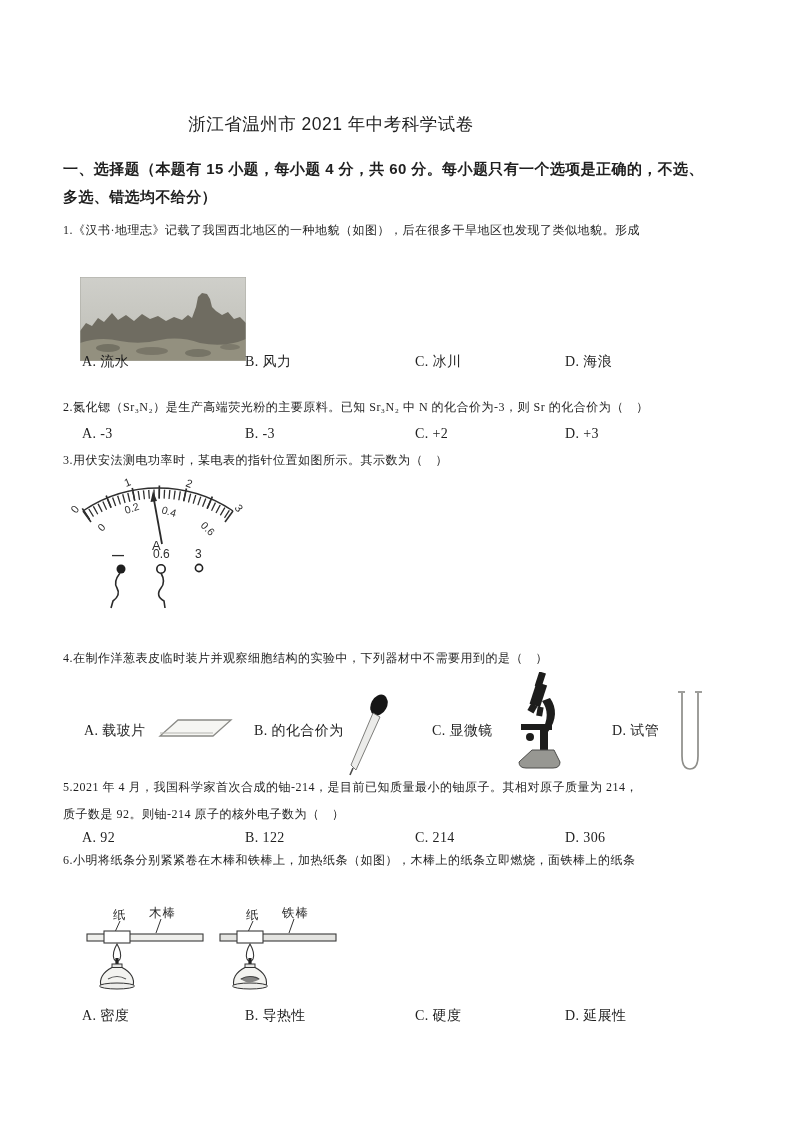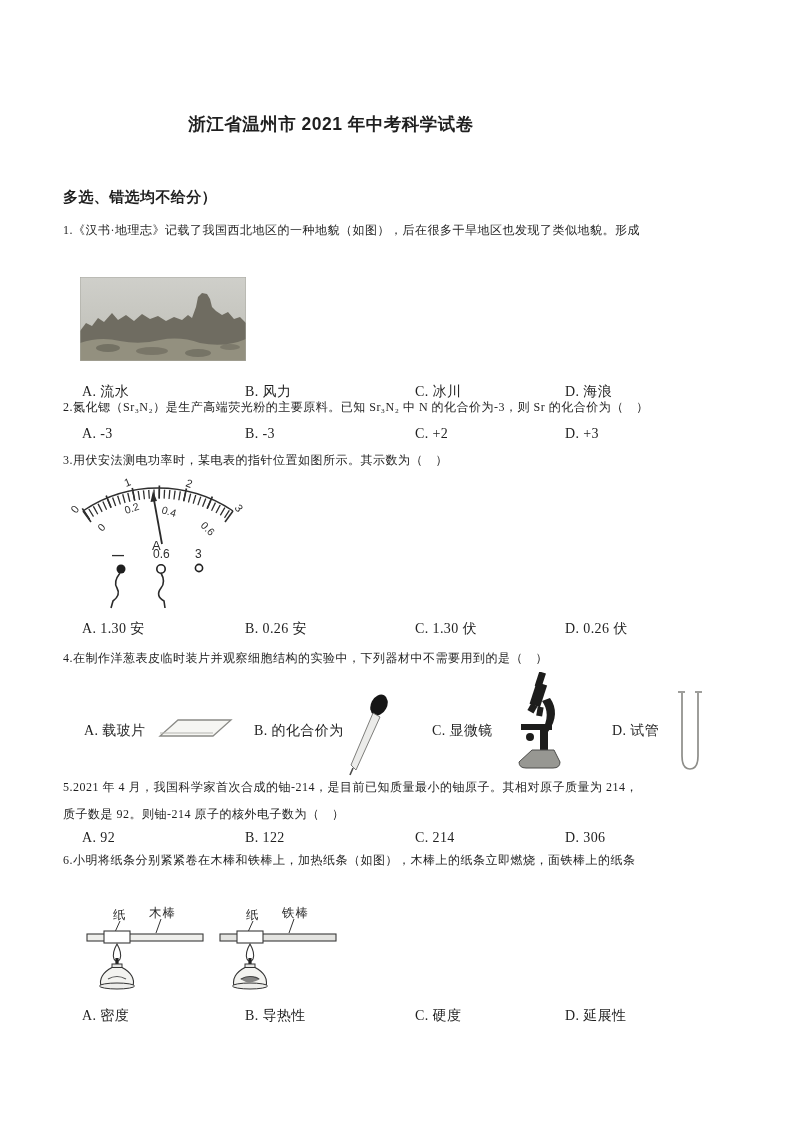--- a/index.html
+++ b/index.html
@@ -9,21 +9,21 @@
     width: 794px;
     height: 1123px;
     background: #ffffff;
     color: #1f1f1f;
     font-family: "Liberation Serif", "DejaVu Serif", serif;
     overflow: hidden;
   }
   .abs { position: absolute; white-space: nowrap; }
   .title {
     left: 0; width: 662px; text-align: center;
-    font-size: 17.5px; font-weight: bold;
+    font-size: 17.5px; font-weight: normal;
     font-family: "Liberation Sans", "DejaVu Sans", sans-serif;
     letter-spacing: 0.5px;
   }
   .hdr {
     left: 63px;
     font-size: 15px; font-weight: bold;
     font-family: "Liberation Sans", "DejaVu Sans", sans-serif;
     letter-spacing: 0.4px;
   }
   .bline { left: 63px; font-size: 12px; letter-spacing: 0.5px; }
@@ -35,20 +35,21 @@
   }
   .figlabel { font-size: 12.5px; letter-spacing: 1px; }
 </style>
 </head>
 <body>
 
 <div class="page">
 
   <div class="abs title" style="top:112px">浙江省温州市 2021 年中考科学试卷</div>
 
+  <div class="abs hdr" style="top:160px">一、选择题（本题有 15 小题，每小题 4 分，共 60 分。每小题只有一个选项是正确的，不选、</div>
   <div class="abs hdr" style="top:188px">多选、错选均不给分）</div>
 
   <div class="abs bline" style="top:222px">1.《汉书·地理志》记载了我国西北地区的一种地貌（如图），后在很多干旱地区也发现了类似地貌。形成</div>
 
   <svg class="abs" style="left:80px;top:277px" width="166" height="84" viewBox="0 0 166 84">
     <defs>
       <linearGradient id="skyg" x1="0" y1="0" x2="0" y2="1">
         <stop offset="0" stop-color="#cfcfca"></stop>
         <stop offset="1" stop-color="#bdbdb5"></stop>
       </linearGradient>
@@ -56,21 +57,21 @@
     <rect x="0" y="0" width="166" height="84" fill="url(#skyg)"></rect>
     <path d="M0,54 L6,46 L12,49 L18,41 L24,45 L32,36 L38,43 L46,38 L54,44 L62,37 L70,42 L78,39 L86,44 L94,40 L102,43 L108,38 L112,41 L116,30 L118,20 L122,16 L127,17 L130,22 L132,30 L136,34 L142,38 L148,35 L154,42 L160,40 L166,46 L166,84 L0,84 Z" fill="#6f6c61"></path>
     <path d="M0,66 Q20,59 40,64 Q60,68 80,63 Q100,59 120,66 Q145,71 166,62 L166,84 L0,84 Z" fill="#93907f"></path>
     <ellipse cx="28" cy="71" rx="12" ry="4" fill="#5a574d" opacity="0.55"></ellipse>
     <ellipse cx="72" cy="74" rx="16" ry="4" fill="#5a574d" opacity="0.45"></ellipse>
     <ellipse cx="118" cy="76" rx="13" ry="4" fill="#5a574d" opacity="0.5"></ellipse>
     <ellipse cx="150" cy="70" rx="10" ry="3" fill="#5a574d" opacity="0.4"></ellipse>
     <rect x="0" y="0" width="166" height="84" fill="none" stroke="#a8a8a0" stroke-width="1"></rect>
   </svg>
 
-  <div class="abs optrow" style="top:383px">
+  <div class="abs optrow" style="top:353px">
     <span class="opt" style="left:82px">A. 流水</span>
     <span class="opt" style="left:245px">B. 风力</span>
     <span class="opt" style="left:415px">C. 冰川</span>
     <span class="opt" style="left:565px">D. 海浪</span>
   </div>
 
   <div class="abs bline" style="top:399px">2.氮化锶（Sr₃N₂）是生产高端荧光粉的主要原料。已知 Sr₃N₂ 中 N 的化合价为-3，则 Sr 的化合价为（　）</div>
   <div class="abs optrow" style="top:426px">
     <span class="opt" style="left:82px">A. -3</span>
     <span class="opt" style="left:245px">B. -3</span>
@@ -112,26 +113,20 @@
     <path d="M60,95 q-7,9 -3,15 q4,7 -4,13 l-2,7" fill="none" stroke="#2a2a2a" stroke-width="1.6"></path>
 
     <text x="93" y="80" font-size="12">0.6</text>
     <circle cx="101" cy="91" r="4.2" fill="none" stroke="#1f1f1f" stroke-width="1.6"></circle>
     <path d="M101,95 q5,9 0,15 q-6,8 3,13 l1,7" fill="none" stroke="#2a2a2a" stroke-width="1.6"></path>
 
     <text x="135" y="80" font-size="12">3</text>
     <circle cx="139" cy="90" r="3.6" fill="none" stroke="#1f1f1f" stroke-width="1.6"></circle>
   </svg>
 
-  <div class="abs optrow" style="top:620px">
-    <span class="opt" style="left:82px">A. 1.30 安</span>
-    <span class="opt" style="left:245px">B. 0.26 安</span>
-    <span class="opt" style="left:415px">C. 1.30 伏</span>
-    <span class="opt" style="left:565px">D. 0.26 伏</span>
-  </div>
 
   <div class="abs bline" style="top:650px">4.在制作洋葱表皮临时装片并观察细胞结构的实验中，下列器材中不需要用到的是（　）</div>
 
   <div class="abs optrow" style="top:722px">
     <span class="opt" style="left:84px">A. 载玻片</span>
     <span class="opt" style="left:254px">B. 的化合价为</span>
     <span class="opt" style="left:432px">C. 显微镜</span>
     <span class="opt" style="left:612px">D. 试管</span>
   </div>
 

